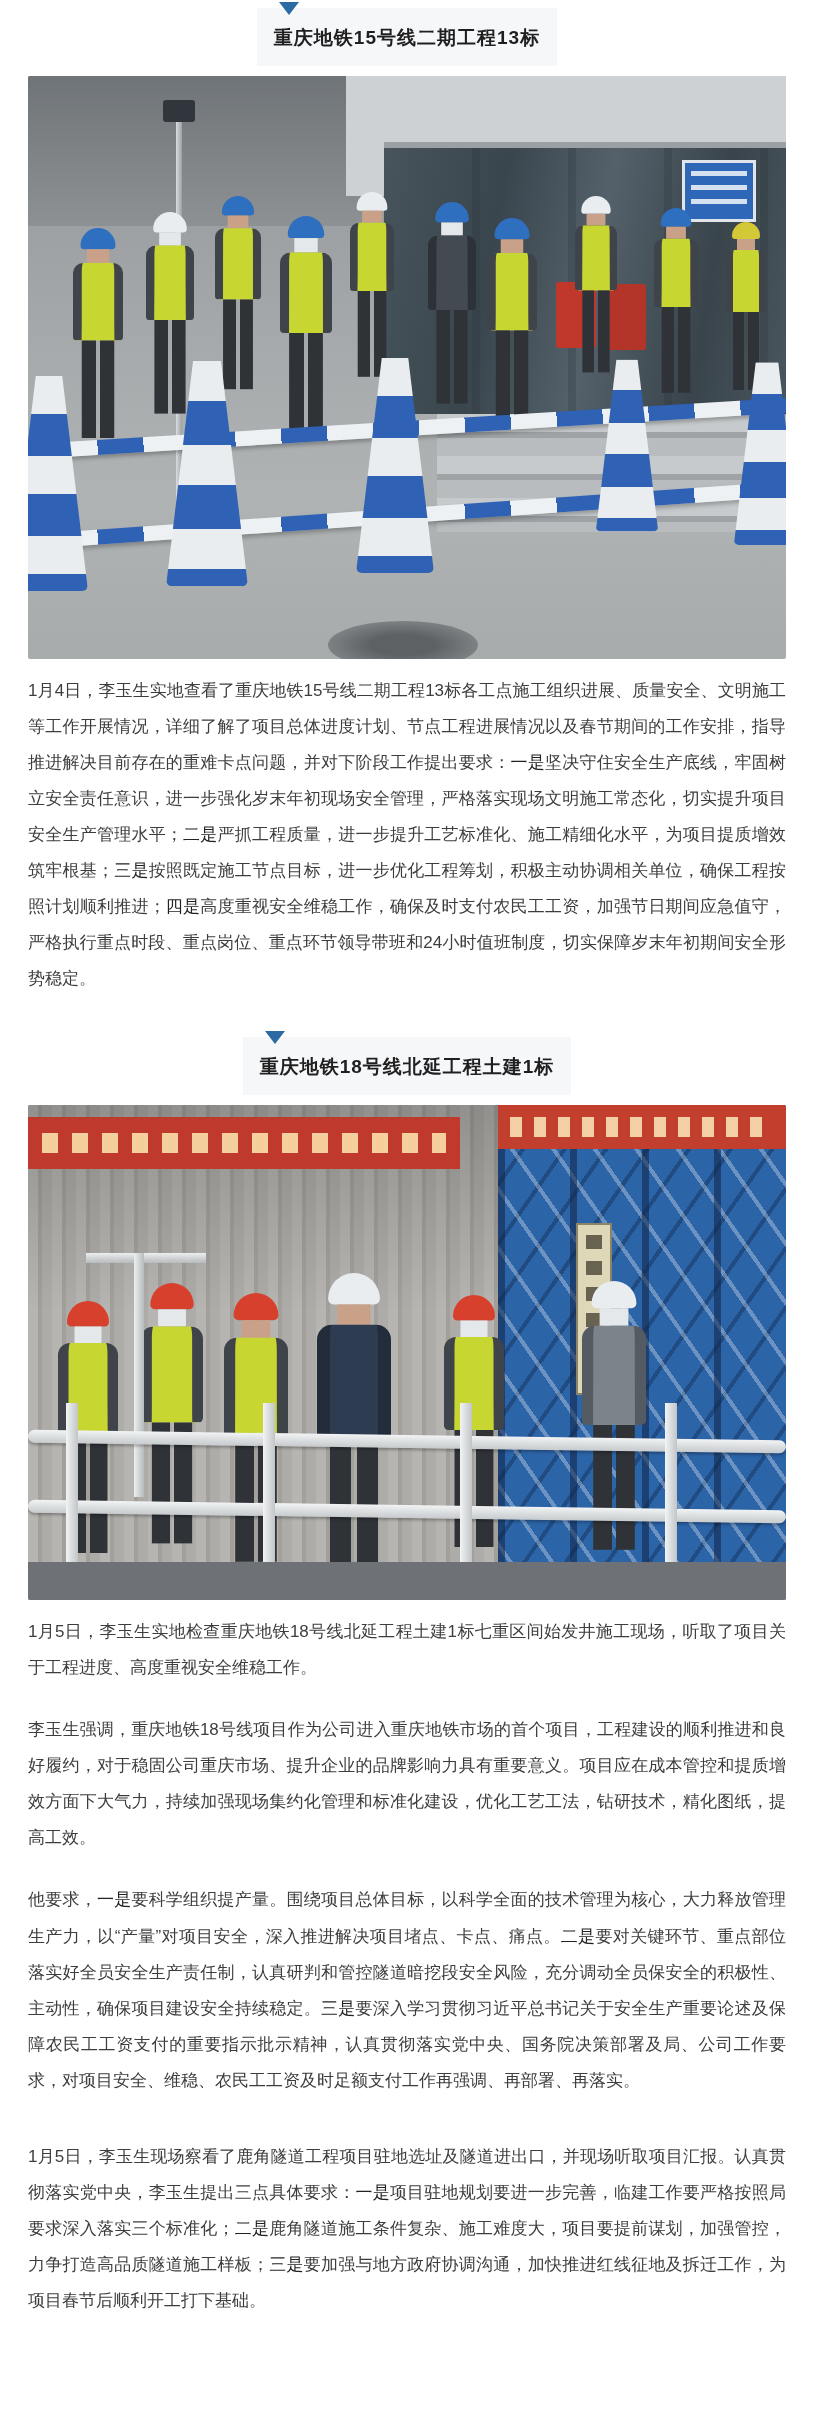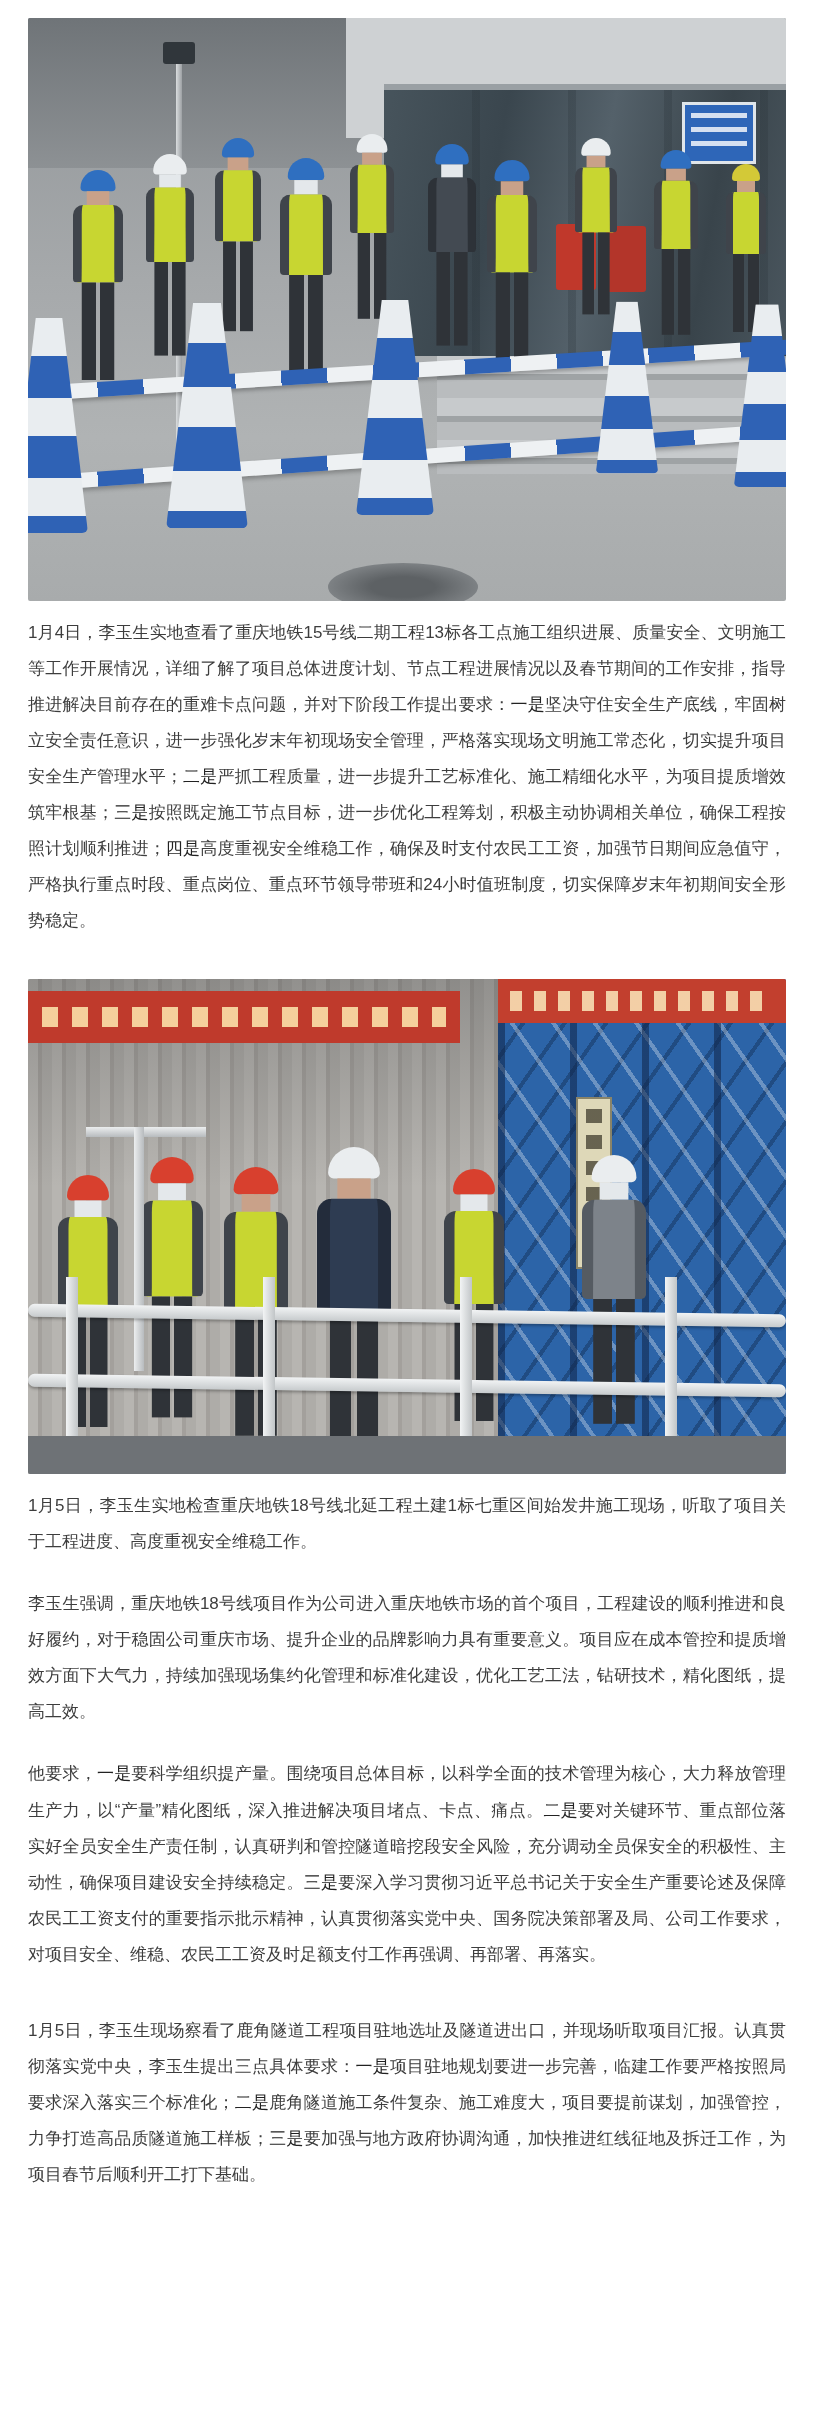--- a/index.html
+++ b/index.html
@@ -145,20 +145,26 @@
   .wk.gray .vest{background:#7d838a;border-color:#555b62;}
   .wk .legs{height:78px;width:26px;margin:0 auto;
     background:linear-gradient(90deg,#2f3338 0 44%,transparent 44% 56%,#2f3338 56% 100%);}
 </style>
 </head>
 <body>
 
 <div class="page">
 
   <section class="section">
+    <div class="section-header">
+      <div class="header-box">
+        <span class="tri"></span>
+        <h2 class="section-title">重庆地铁15号线二期工程13标</h2>
+      </div>
+    </div>
 
     <figure class="photo p1" aria-label="工人佩戴安全帽、身穿黄色反光背心走过蓝白相间的护栏和玻璃幕墙建筑">
       <div class="street"></div>
       <div class="wall"></div>
       <div class="glass"></div>
       <div class="sign"></div>
       <div class="fire"></div>
       <div class="steps"></div>
       <div class="pole"></div>
       <div class="cam"></div>
@@ -231,20 +237,26 @@
       <div class="bollard b2"></div>
       <div class="bollard b3"></div>
       <div class="bollard b4"></div>
       <div class="bollard b5"></div>
     </figure>
 
     <p class="para"><span>1月4日，李玉生实地查看了重庆地铁15号线二期工程13标各工点施工组织进展、质量安全、文明施工等工作开展情况，详细了解了项目总体进度计划、节点工程进展情况以及春节期间的工作安排，指导推进解决目前存在的重难卡点问题，并对下阶段工作提出要求：</span><strong>一是</strong><span>坚决守住安全生产底线，牢固树立安全责任意识，进一步强化岁末年初现场安全管理，严格落实现场文明施工常态化，切实提升项目安全生产管理水平；</span><strong>二是</strong><span>严抓工程质量，进一步提升工艺标准化、施工精细化水平，为项目提质增效筑牢根基；</span><strong>三是</strong><span>按照既定施工节点目标，进一步优化工程筹划，积极主动协调相关单位，确保工程按照计划顺利推进；</span><strong>四是</strong><span>高度重视安全维稳工作，确保及时支付农民工工资，加强节日期间应急值守，严格执行重点时段、重点岗位、重点环节领导带班和24小时值班制度，切实保障岁末年初期间安全形势稳定。</span></p>
   </section>
 
   <section class="section">
+    <div class="section-header">
+      <div class="header-box">
+        <span class="tri"></span>
+        <h2 class="section-title">重庆地铁18号线北延工程土建1标</h2>
+      </div>
+    </div>
 
     <figure class="photo p2" aria-label="工作人员佩戴红白安全帽在始发井白色护栏旁听取汇报，右侧为蓝色施工升降机防护架和红色横幅">
       <div class="wallL"></div>
       <div class="shade"></div>
       <div class="bannerL"></div>
       <div class="hoist"></div>
       <div class="bannerR"></div>
       <div class="signV"></div>
 
       <div class="wk red mask" style="left:34px;top:196px;transform:scale(1.5);">
@@ -290,21 +302,21 @@
       <div class="railB"></div>
       <div class="post k1"></div>
       <div class="post k2"></div>
       <div class="post k3"></div>
       <div class="post k4"></div>
       <div class="ground"></div>
     </figure>
 
     <p class="para"><span>1月5日，李玉生实地检查重庆地铁18号线北延工程土建1标七重区间始发井施工现场，听取了项目关于工程进度、高度重视安全维稳工作。</span></p>
     <p class="para"><span>李玉生强调，重庆地铁18号线项目作为公司进入重庆地铁市场的首个项目，工程建设的顺利推进和良好履约，对于稳固公司重庆市场、提升企业的品牌影响力具有重要意义。项目应在成本管控和提质增效方面下大气力，持续加强现场集约化管理和标准化建设，优化工艺工法，钻研技术，精化图纸，提高工效。</span></p>
-    <p class="para"><span>他要求，</span><strong>一是</strong><span>要科学组织提产量。围绕项目总体目标，以科学全面的技术管理为核心，大力释放管理生产力，以“产量”精化图纸，深入推进解决项目堵点、卡点、痛点。</span><strong>二是</strong><span>要对关键环节、重点部位落实好全员安全生产责任制，认真研判和管控隧道暗挖段安全风险，充分调动全员保安全的积极性、主动性，确保项目建设安全持续稳定。</span><strong>三是</strong><span>要深入学习贯彻习近平总书记关于安全生产重要论述及保障农民工工资支付的重要指示批示精神，认真贯彻落实党中央、国务院决策部署及局、公司工作要求，对项目安全、维稳、农民工工资及时足额支付工作再强调、再部署、再落实。</span></p>
+    <p class="para"><span>他要求，</span><strong>一是</strong><span>要科学组织提产量。围绕项目总体目标，以科学全面的技术管理为核心，大力释放管理生产力，以“产量”对项目安全，深入推进解决项目堵点、卡点、痛点。</span><strong>二是</strong><span>要对关键环节、重点部位落实好全员安全生产责任制，认真研判和管控隧道暗挖段安全风险，充分调动全员保安全的积极性、主动性，确保项目建设安全持续稳定。</span><strong>三是</strong><span>要深入学习贯彻习近平总书记关于安全生产重要论述及保障农民工工资支付的重要指示批示精神，认真贯彻落实党中央、国务院决策部署及局、公司工作要求，对项目安全、维稳、农民工工资及时足额支付工作再强调、再部署、再落实。</span></p>
   </section>
 
   <section class="section" style="margin-bottom:0;">
 
     <p class="para"><span>1月5日，李玉生现场察看了鹿角隧道工程项目驻地选址及隧道进出口，并现场听取项目汇报。认真贯彻落实党中央，李玉生提出三点具体要求：</span><strong>一是</strong><span>项目驻地规划要进一步完善，临建工作要严格按照局要求深入落实三个标准化；</span><strong>二是</strong><span>鹿角隧道施工条件复杂、施工难度大，项目要提前谋划，加强管控，力争打造高品质隧道施工样板；</span><strong>三是</strong><span>要加强与地方政府协调沟通，加快推进红线征地及拆迁工作，为项目春节后顺利开工打下基础。</span></p>
   </section>
 
 </div>
 
 </body></html>

